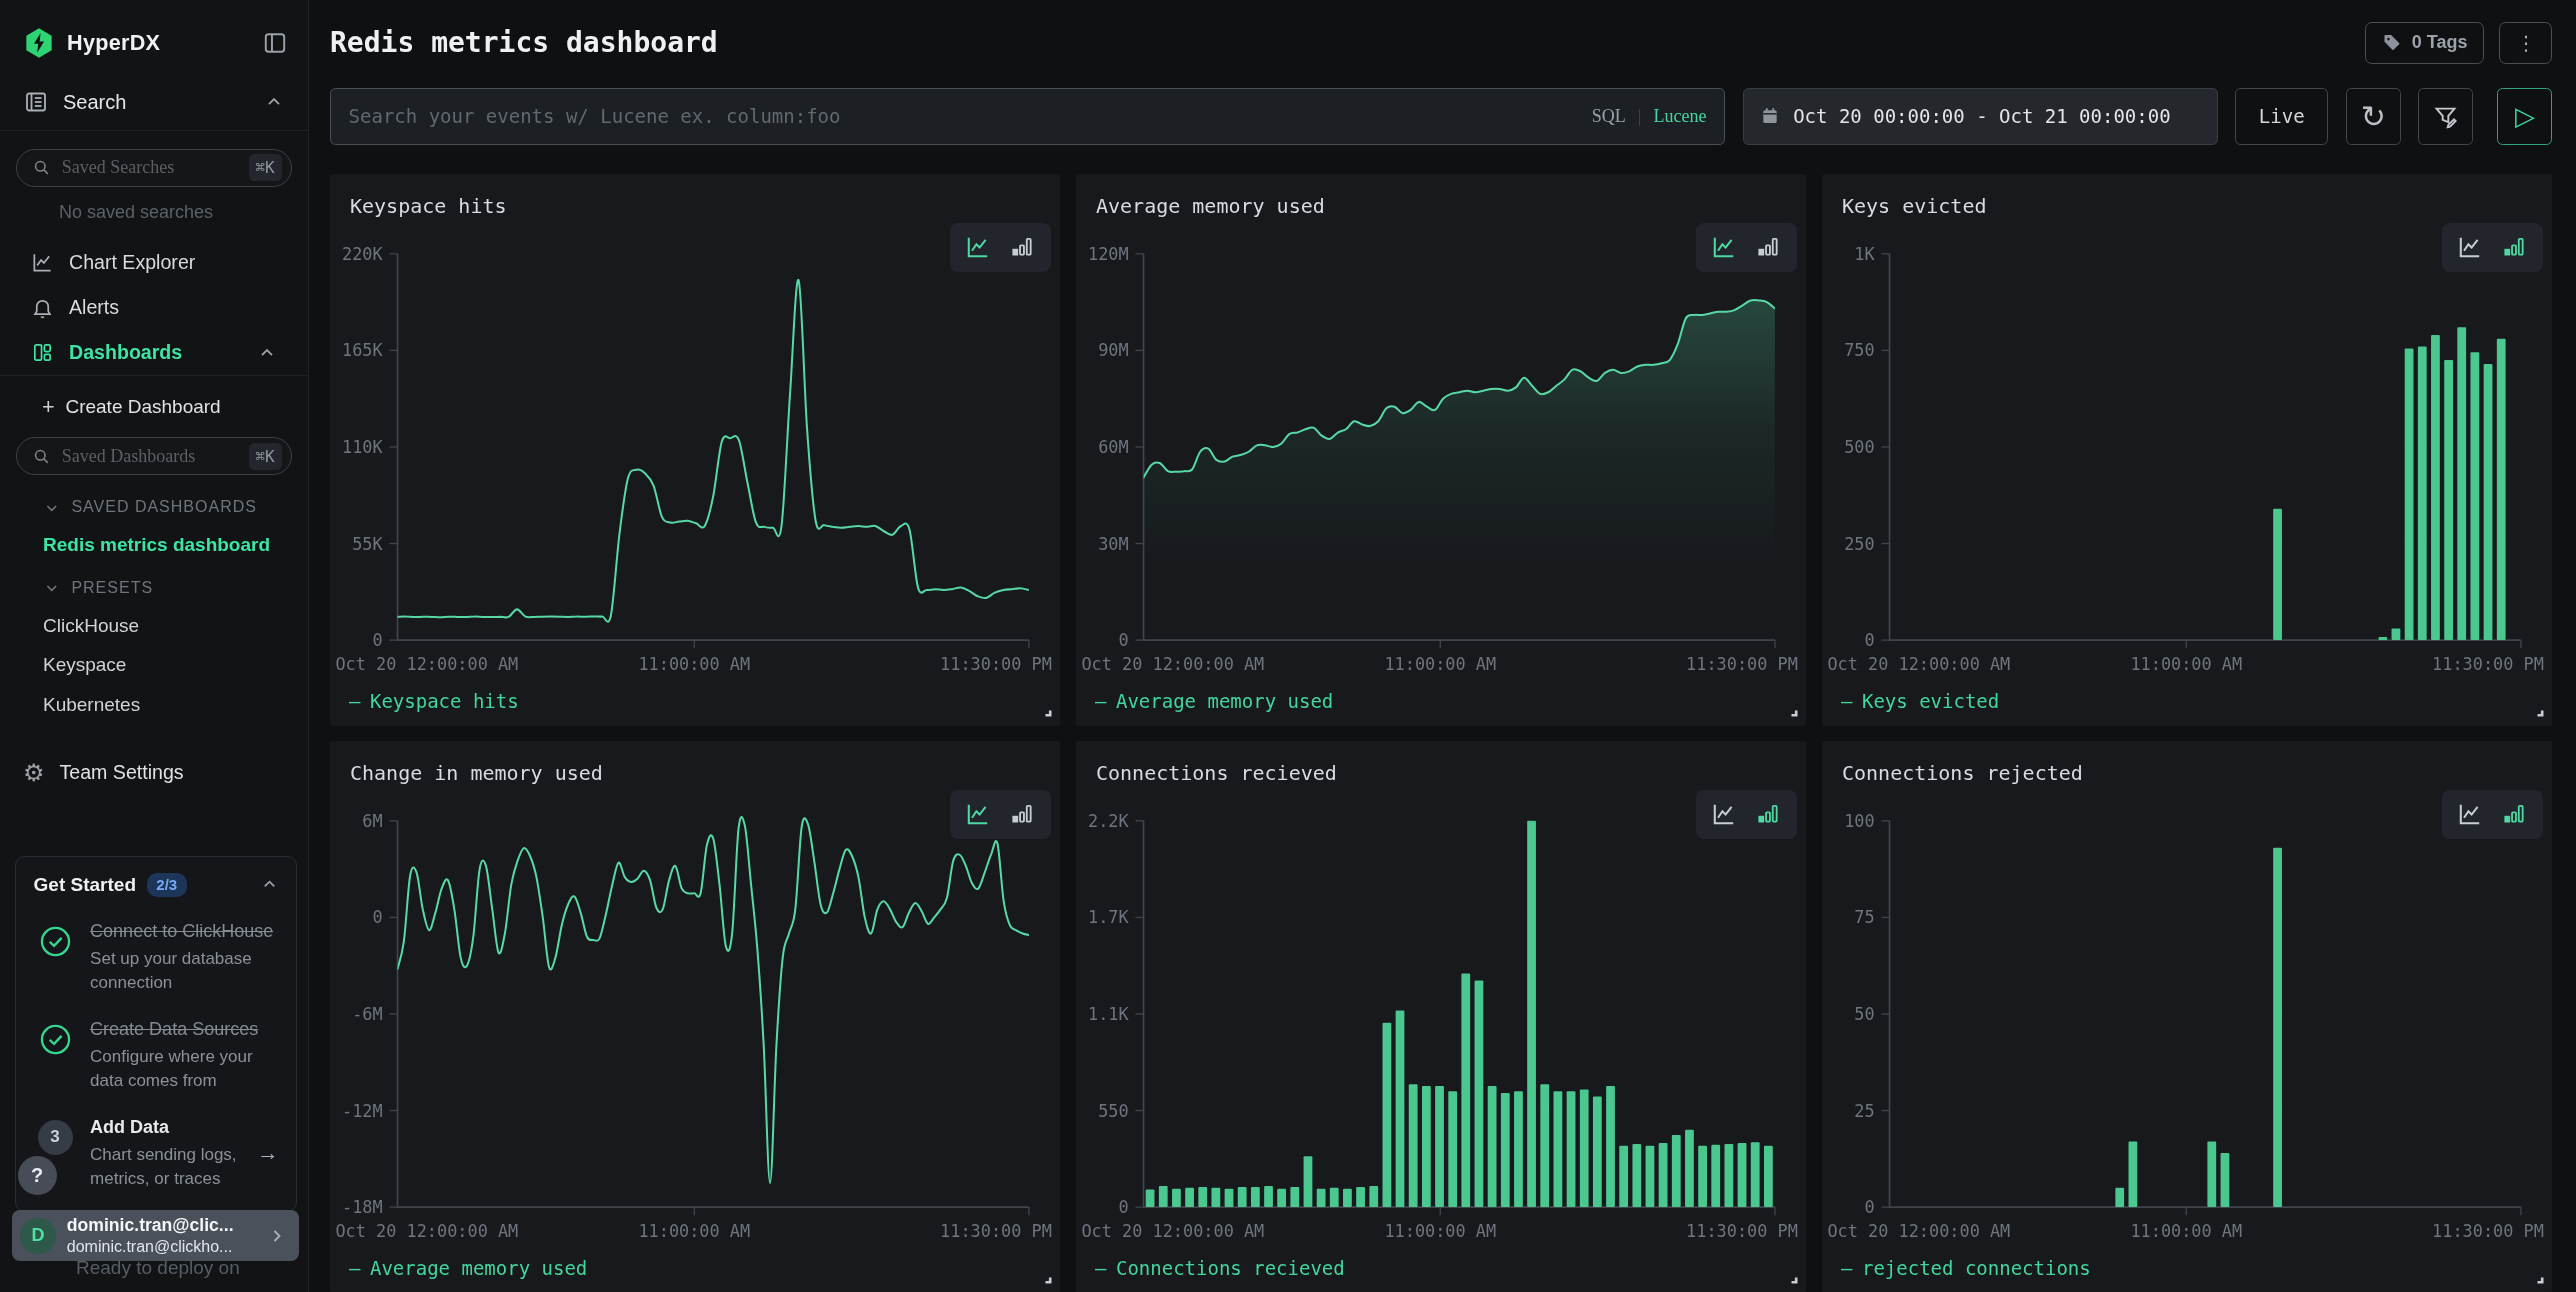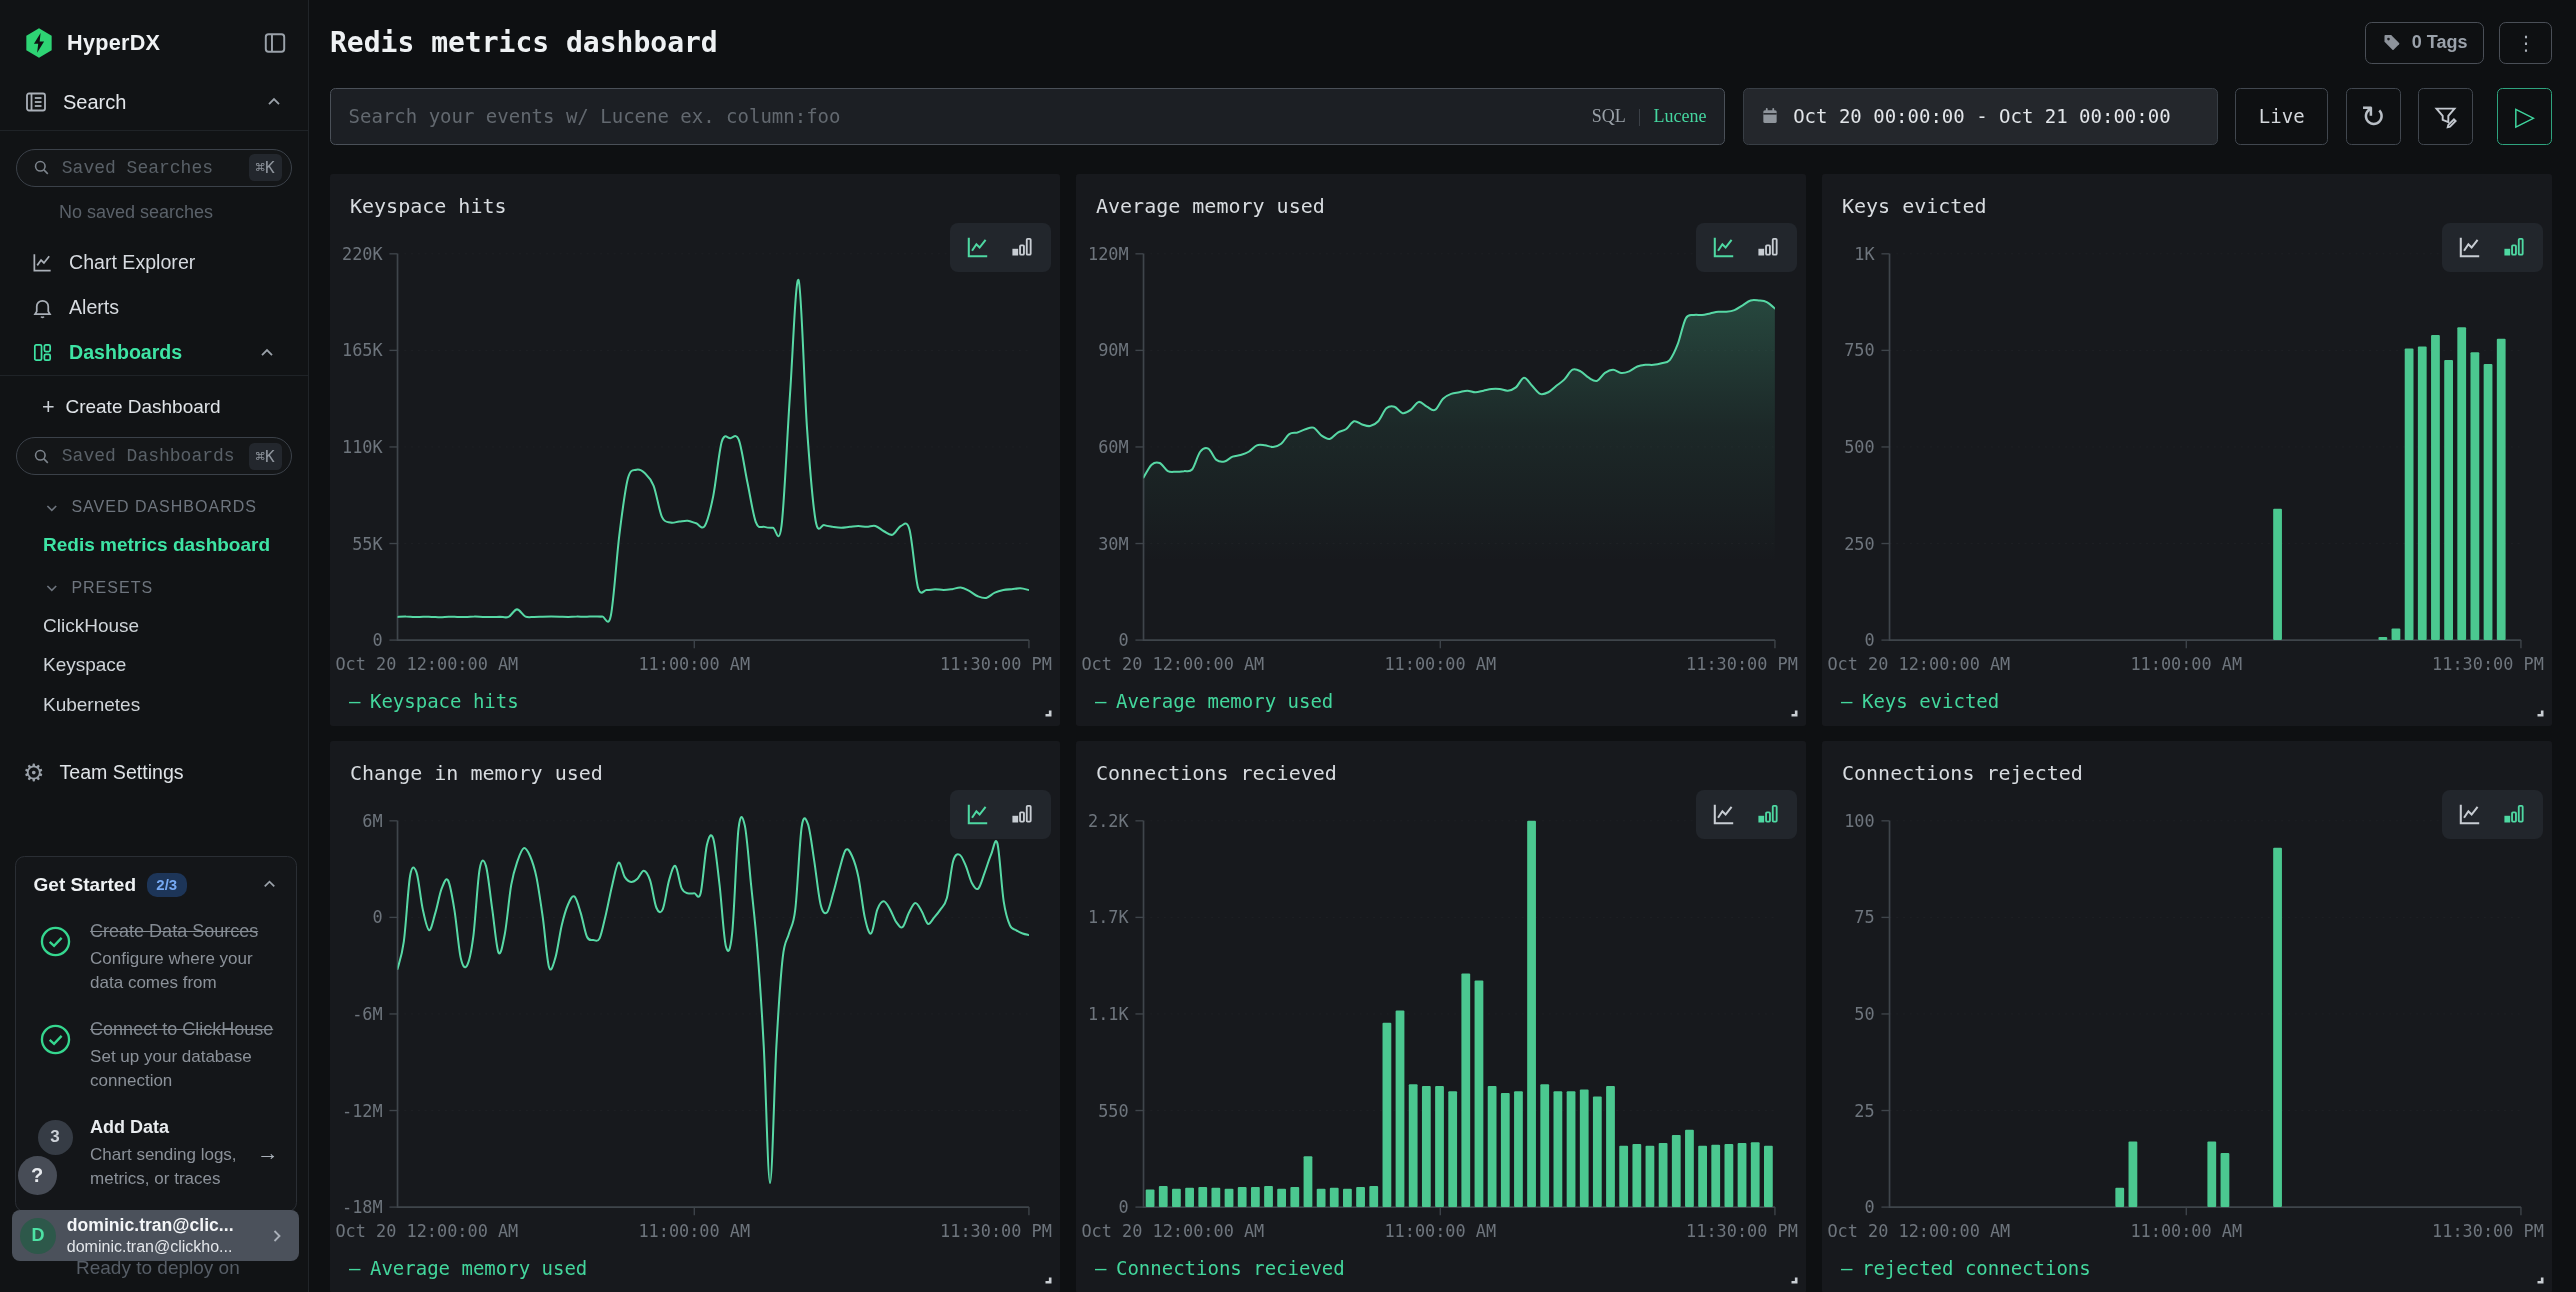--- a/index.html
+++ b/index.html
@@ -12,21 +12,21 @@
 
   
   .logo-row { display:flex; align-items:center; gap:12px; padding:27px 20px 0 23px; }
   .logo-hex { width:32px; height:32px; }
   .brand { font-size:21.6px; font-weight:bold; color:#f0f2f4; letter-spacing:0.3px; flex:1; }
   .icon-dim { color:#9aa1a9; }
   .section-row { display:flex; align-items:center; gap:15px; padding:31px 24px 16px 24px; cursor:pointer; }
   .section-row .lbl { flex:1; font-size:20px; color:#e3e6ea; }
   .divider { border:none; border-top:1.4px solid #1f2327; }
   .pill { display:flex; align-items:center; gap:10.8px; margin:17.6px 16px 0 16px; height:38px; border:1.4px solid #3b4149; border-radius:20px; padding:0 9.5px 0 15px; background:rgba(255,255,255,0.015); }
-  .pill input { flex:1; background:transparent; border:none; outline:none; font-family:Liberation Mono, monospace; font-size:18px; color:#d946ef; min-width:0; }
+  .pill input { flex:1; background:transparent; border:none; outline:none; font-family:Liberation Serif, serif; font-size:18px; color:#d946ef; min-width:0; }
   .pill input::placeholder { color:#596067; }
   .kbd { font-family:"DejaVu Sans Mono",monospace; font-size:16px; color:#8f959d; background:#23272d; border-radius:5.4px; padding:4px 6.8px; }
   .muted-line { margin:15px 0 0 59px; font-size:18px; color:#5a6169; }
   .nav { margin-top:17.6px; }
   .nav-item { display:flex; align-items:center; gap:15px; height:45px; padding:0 31px; font-size:19.6px; color:#d7dbe0; cursor:pointer; }
   .nav-item .lbl { flex:1; }
   .nav-item.active { color:#3ee4a4; font-weight:bold; }
   .nav-item.active .nicon { color:#3ee4a4; }
   .nicon { color:#aab0b8; display:flex; }
   .create-row { display:flex; align-items:center; gap:10.8px; padding:17.6px 24px 0 42px; font-size:19px; color:#dfe3e7; cursor:pointer; }
@@ -214,34 +214,34 @@
           </svg>
       </div>
       <div class="gs-item">
         <div class="gs-icon-col">
             <svg width="35" height="35" viewBox="0 0 24 24" fill="none" stroke="#35d78f" stroke-width="1.6">
               <circle cx="12" cy="12" r="9.3"></circle>
               <polyline points="8,12.3 11,15 16.2,9.5"></polyline>
             </svg>
           </div>
         <div class="gs-text">
-          <div class="gs-item-title">Create Data Sources</div>
-          <div class="gs-desc">Configure where your data comes from</div>
+          <div class="gs-item-title">Connect to ClickHouse</div>
+          <div class="gs-desc">Set up your database connection</div>
         </div>
       </div>
       <div class="gs-item">
         <div class="gs-icon-col">
             <svg width="35" height="35" viewBox="0 0 24 24" fill="none" stroke="#35d78f" stroke-width="1.6">
               <circle cx="12" cy="12" r="9.3"></circle>
               <polyline points="8,12.3 11,15 16.2,9.5"></polyline>
             </svg>
           </div>
         <div class="gs-text">
-          <div class="gs-item-title">Connect to ClickHouse</div>
-          <div class="gs-desc">Set up your database connection</div>
+          <div class="gs-item-title">Create Data Sources</div>
+          <div class="gs-desc">Configure where your data comes from</div>
         </div>
       </div>
       <div class="gs-item">
         <div class="gs-icon-col">
             <span class="num-badge">3</span>
           </div>
         <div class="gs-text">
           <div class="gs-item-title todo">Add Data</div>
           <div class="gs-desc">Chart sending logs, metrics, or traces</div>
         </div>

